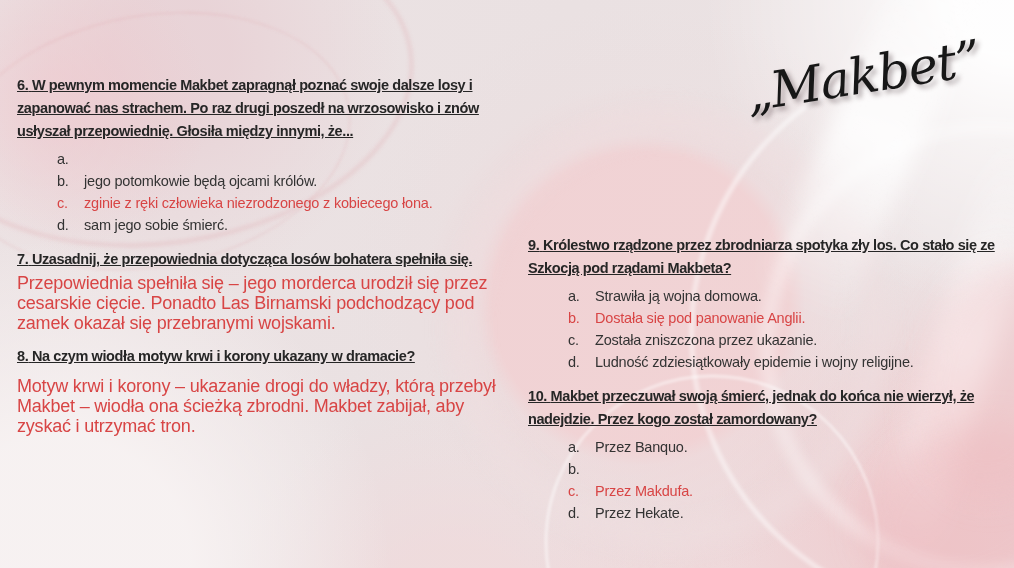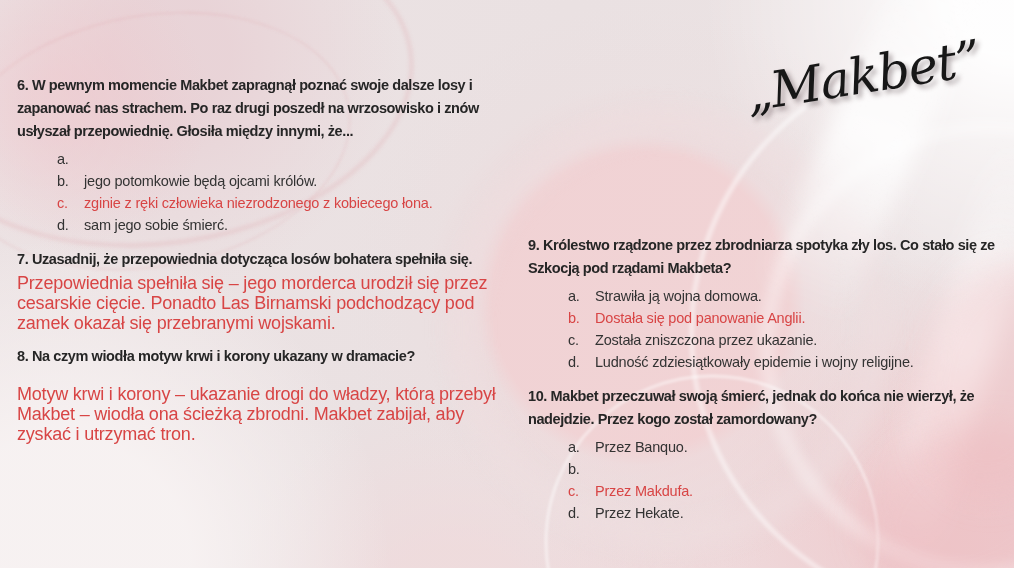--- a/index.html
+++ b/index.html
@@ -40,31 +40,31 @@
     text-shadow:3px 4px 5px rgba(60,40,45,0.4);
     white-space:nowrap;
   }
 
   .col{position:absolute;}
   .col-left{left:17px;top:74px;width:502px;}
   .col-right{left:528px;top:234px;width:480px;}
 
   .prompt{
     margin:0;font-weight:700;font-size:14.5px;line-height:23px;
-    letter-spacing:-0.4px;color:var(--ink,#262626);
+    letter-spacing:-0.4px;color:var(--ink,#262626);text-decoration:underline;
   }
   .options{list-style:none;margin:5px 0 0 0;padding:0;}
   .opt{display:flex;font-size:14.5px;line-height:22px;color:var(--body,#333333);letter-spacing:-0.2px;}
   .opt .letter{flex:none;width:27px;margin-left:40px;}
   .opt .opt-text{flex:1;}
   .opt.accent{color:var(--accent,#d84545);}
   .answer{margin:2px 0 0 0;font-size:18px;line-height:20px;letter-spacing:-0.2px;color:var(--accent,#d84545);}
   .q{margin:0;}
   .q + .q{margin-top:12px;}
-  .q .answer.gap{margin-top:16px;}
+  .q .answer.gap{margin-top:8px;}
 </style>
 </head>
 <body>
 
 <div class="arc arc6"></div>
 <div class="arc arc1"></div>
 <div class="arc arc2"></div>
 <div class="arc arc3"></div>
 <div class="arc arc4"></div>
 <div class="arc arc5"></div>

